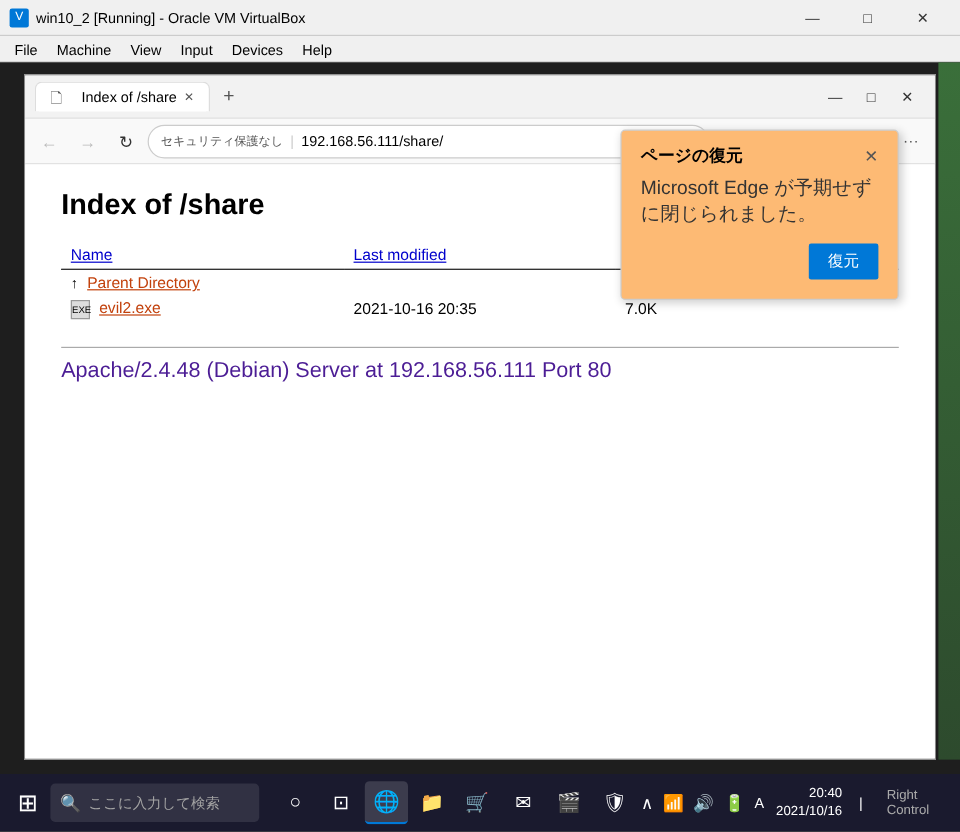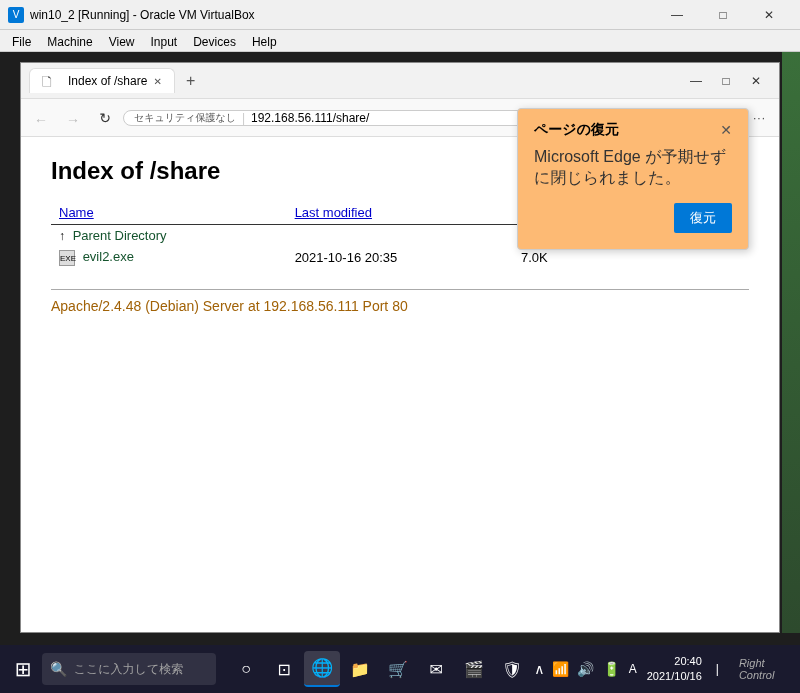--- a/index.html
+++ b/index.html
@@ -196,21 +196,21 @@
       align-items: center;
       justify-content: center;
       border-radius: 50%;
       font-size: 14px;
       color: #333;
     }
     .browser-nav-btn.disabled { color: #bbb; cursor: default; }
 
     .browser-address-bar {
       flex: 1;
-      height: 16px;
+      height: 28px;
       border: 1px solid #ccc;
       border-radius: 14px;
       display: flex;
       align-items: center;
       padding: 0 10px;
       background: white;
       font-size: 12px;
       gap: 4px;
     }
 
@@ -282,41 +282,42 @@
       color: #0000cc;
       text-decoration: underline;
     }
 
     .file-table td {
       padding: 3px 8px;
       vertical-align: middle;
     }
 
     .file-link {
-      color: #14532d;
+      color: #c2410c;
+      text-decoration: underline;
       cursor: pointer;
     }
 
     .file-icon {
       width: 16px;
       height: 16px;
       display: inline-block;
       margin-right: 4px;
       vertical-align: middle;
       background: #ddd;
       border: 1px solid #999;
       font-size: 8px;
       text-align: center;
       line-height: 16px;
     }
 
     .server-info {
       margin-top: 20px;
-      font-size: 14px;
-      color: #a16207;
+      font-size: 18px;
+      color: #4c1d95;
       border-top: 1px solid #aaa;
       padding-top: 8px;
     }
 
     
     .restore-popup {
       position: absolute;
       top: 45px;
       right: 30px;
       width: 232px;
@@ -469,21 +470,20 @@
       top: 0;
       bottom: 60px;
       width: 18px;
       background: linear-gradient(to bottom, #3a6f3a, #2d4a2d);
     }
 
     .right-ctrl-label {
       font-size: 11px;
       color: #aaa;
       margin-left: 16px;
-      font-style: italic;
     }
 
     
     .vm-bottom-area {
       position: absolute;
       bottom: 0;
       left: 0;
       right: 0;
       height: 60px;
     }

